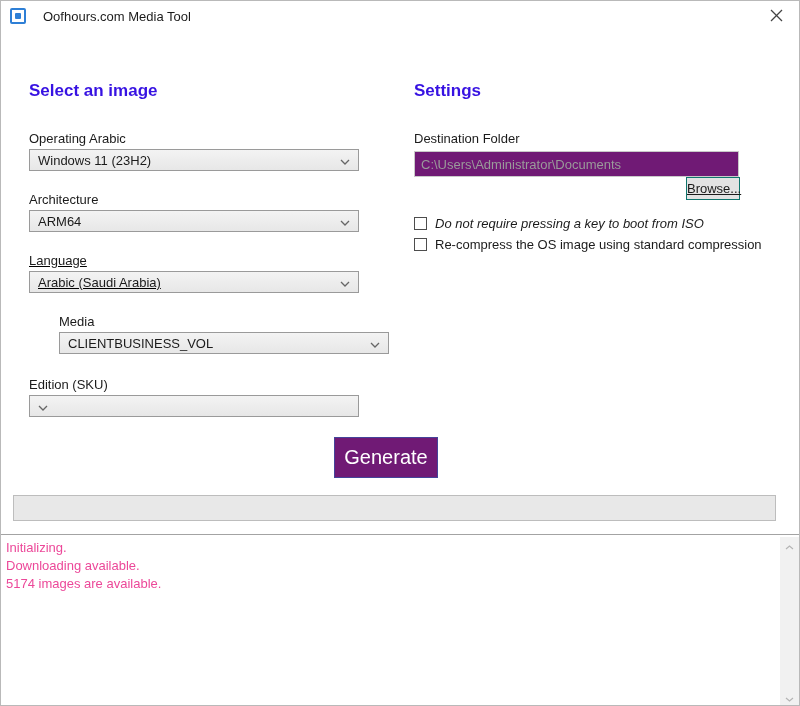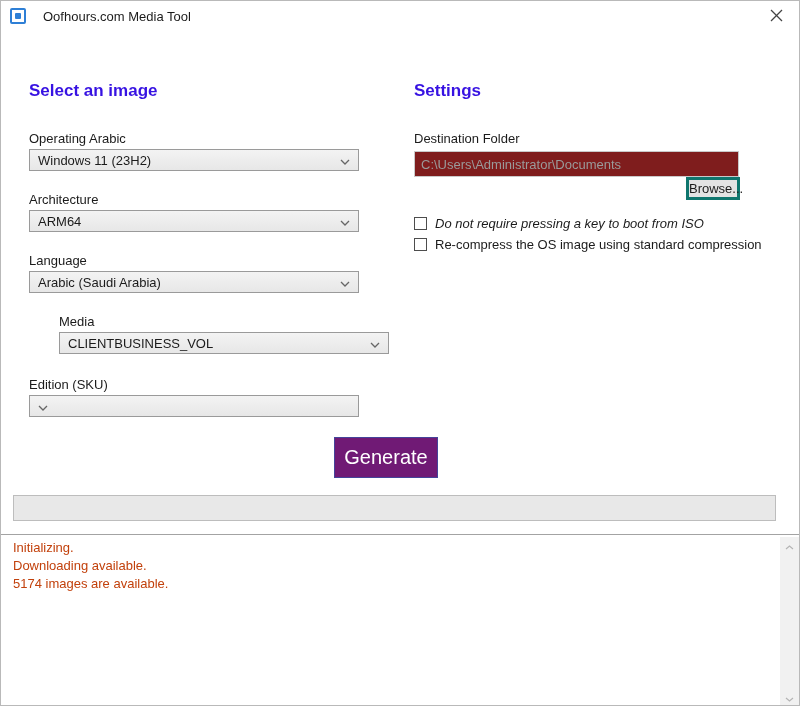--- a/index.html
+++ b/index.html
@@ -55,31 +55,32 @@
     padding: 7px 8px;
     font-size: 13px; color: #1b1b1b;
     cursor: default;
   }
   .dropdown .dd-value { flex: 1; overflow: hidden; white-space: nowrap; }
   .dropdown svg { flex: 0 0 auto; }
 
   
   .textbox-disabled {
     position: absolute; left: 413px; top: 150px; width: 325px; height: 22px;
-    background: #7f1d1d; border: 1px solid #c9c9c9;
+    background: #701a75; border: 1px solid #c9c9c9;
     font-size: 13px; color: #9a9a9a;
     display: flex; align-items: center; padding: 12px 6px;
     white-space: nowrap; overflow: hidden;
   }
   .browse-btn {
     position: absolute; left: 685px; top: 176px; width: 54px; height: 23px;
-    background: #e3e3e3; border: 3px solid #0f766e;
+    background: #e3e3e3; border: 1px solid #0f766e;
     font-family: "Liberation Sans", sans-serif;
     font-size: 13px; color: #1b1b1b;
     cursor: pointer;
+    text-decoration: underline;
   }
   .checkbox-row {
     position: absolute; left: 413px; height: 16px;
     display: flex; align-items: center; cursor: pointer;
   }
   .checkbox-box {
     width: 13px; height: 13px; background: #ffffff;
     border: 1px solid #4d4d4d; margin-right: 8px; flex: 0 0 auto;
   }
   .checkbox-label { font-size: 13px; color: #1b1b1b; white-space: nowrap; }
@@ -100,22 +101,22 @@
   }
   .progress-fill { height: 100%; background: #06b025; width: 0%; }
 
   
   .log-separator {
     position: absolute; left: 0; top: 533px; width: 800px; height: 1px;
     background: #a3a3a3;
   }
   .log-output {
     position: absolute; left: 0; top: 534px; width: 779px; height: 171px;
-    background: #ffffff; padding: 4px 12px;
-    font-size: 13px; color: #c2410c; line-height: 18px;
+    background: #ffffff; padding: 4px 5px;
+    font-size: 13px; color: #ec4899; line-height: 18px;
     overflow: hidden;
   }
   .scrollbar {
     position: absolute; left: 779px; top: 536px; width: 19px; height: 169px;
     background: #f1f1f1;
     display: flex; flex-direction: column; justify-content: space-between;
     align-items: center;
   }
   .scroll-arrow {
     width: 19px; height: 17px; display: flex; align-items: center; justify-content: center;
@@ -159,21 +160,21 @@
     <div class="dropdown">
       <span class="dd-value">ARM64</span>
       <span>
         <svg width="10" height="6" viewBox="0 0 10 6">
             <polyline points="1,1 5,5 9,1" fill="none" stroke="#666666" stroke-width="1.3"></polyline>
           </svg>
       </span>
     </div>
   </div>
 
-  <div class="form-group" style="top:252px;">
+  <div class="form-group" style="top:252px;text-decoration:underline;">
     <span class="field-label">Language</span>
     <div class="dropdown">
       <span class="dd-value">Arabic (Saudi Arabia)</span>
       <span>
         <svg width="10" height="6" viewBox="0 0 10 6">
             <polyline points="1,1 5,5 9,1" fill="none" stroke="#666666" stroke-width="1.3"></polyline>
           </svg>
       </span>
     </div>
   </div>

